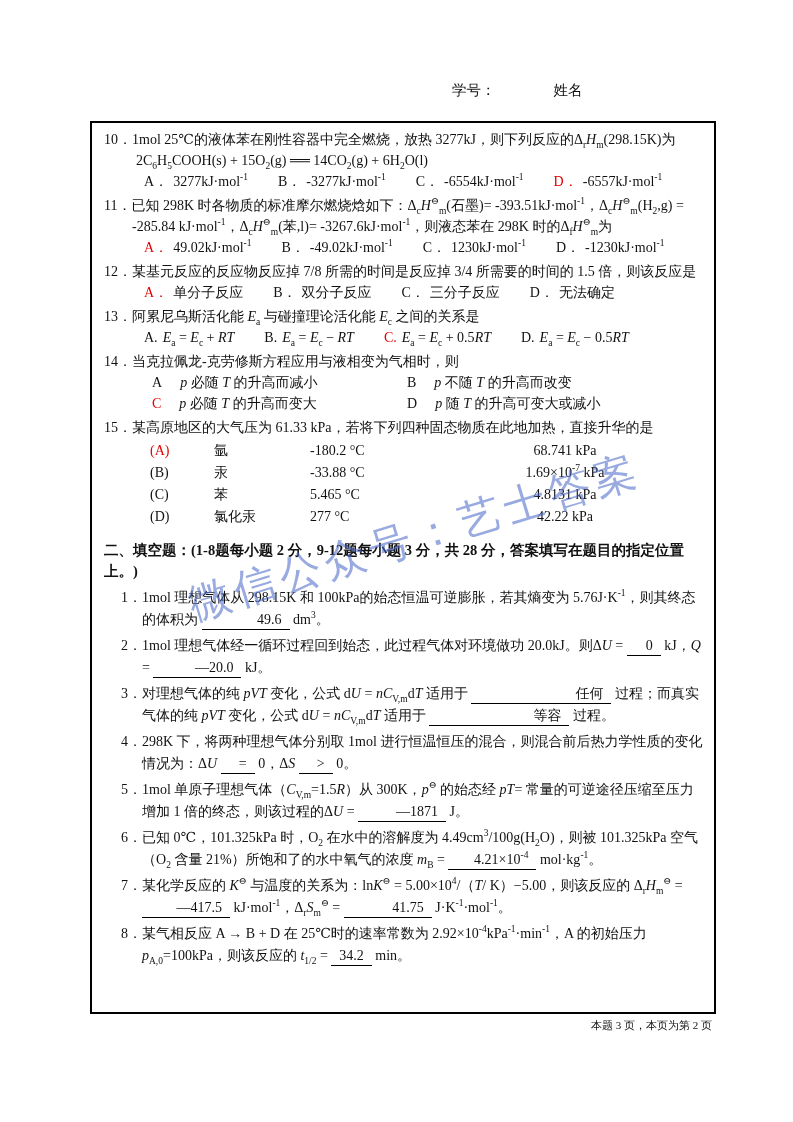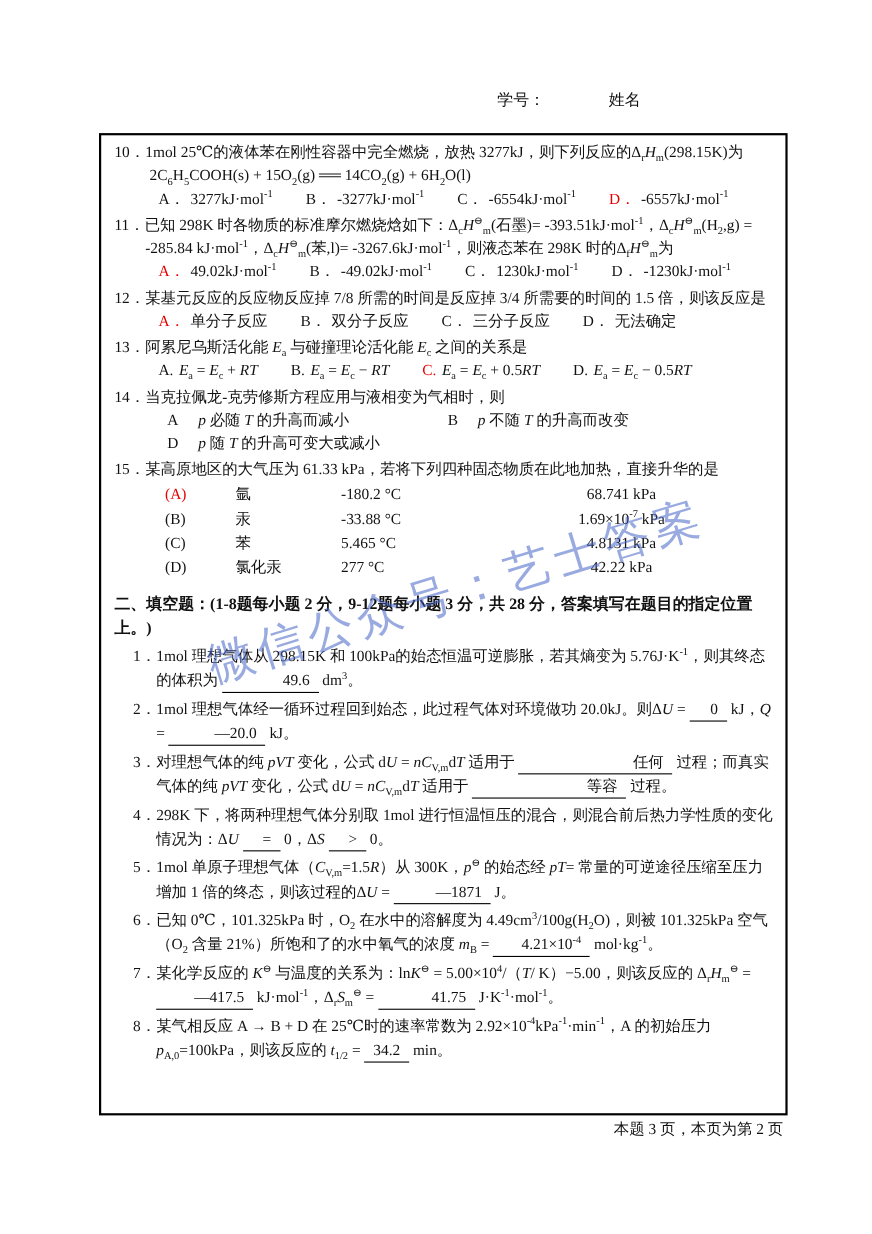--- a/index.html
+++ b/index.html
@@ -39,21 +39,21 @@
     border-bottom:1px solid #000; text-align:right; text-indent:0; line-height:19px;
   }
   .blank.sm { min-width:34px; }
   .blank.lg { min-width:140px; }
   .watermark {
     position:absolute; left:190px; top:578px;
     transform:rotate(-17deg); transform-origin:left center;
     font-size:42px; letter-spacing:5px; white-space:nowrap;
     color:#4666c8; opacity:0.55; pointer-events:none; z-index:5;
   }
-  .footer { position:absolute; top:1018px; left:90px; width:622px; text-align:right; font-size:14px; }
+  .footer { position:absolute; top:1018px; left:90px; width:622px; text-align:right; font-size:11px; }
 </style>
 </head>
 <body>
 
 <div class="sheet">
 
   <div class="head-row">
     <span>学号：</span><span class="gap"></span><span>姓名</span>
   </div>
 
@@ -98,20 +98,21 @@
         <span class="opt"><span class="letter" data-correct="true">C.</span><span class="otext"><i>E</i><sub>a</sub> = <i>E</i><sub>c</sub> + 0.5<i>RT</i></span></span>
         <span class="opt"><span class="letter" data-correct="false">D.</span><span class="otext"><i>E</i><sub>a</sub> = <i>E</i><sub>c</sub> − 0.5<i>RT</i></span></span>
       </p>
     </section>
 
     <section class="q">
       <p class="stem"><span class="qnum">14．</span><span>当克拉佩龙-克劳修斯方程应用与液相变为气相时，则</span></p>
       <div class="opts2">
         <span class="opt"><span class="letter" data-correct="false">A</span><span class="otext"><i>p</i> 必随 <i>T</i> 的升高而减小</span></span>
         <span class="opt"><span class="letter" data-correct="false">B</span><span class="otext"><i>p</i> 不随 <i>T</i> 的升高而改变</span></span>
+        <span class="opt"><span class="letter" data-correct="true">C</span><span class="otext"><i>p</i> 必随 <i>T</i> 的升高而变大</span></span>
         <span class="opt"><span class="letter" data-correct="false">D</span><span class="otext"><i>p</i> 随 <i>T</i> 的升高可变大或减小</span></span>
       </div>
     </section>
 
     <section class="q">
       <p class="stem"><span class="qnum">15．</span><span>某高原地区的大气压为 61.33 kPa，若将下列四种固态物质在此地加热，直接升华的是</span></p>
       <div class="ptable">
         <div class="prow">
           <span class="c-letter letter" data-correct="true">(A)</span>
           <span class="c-sub">氩</span>

